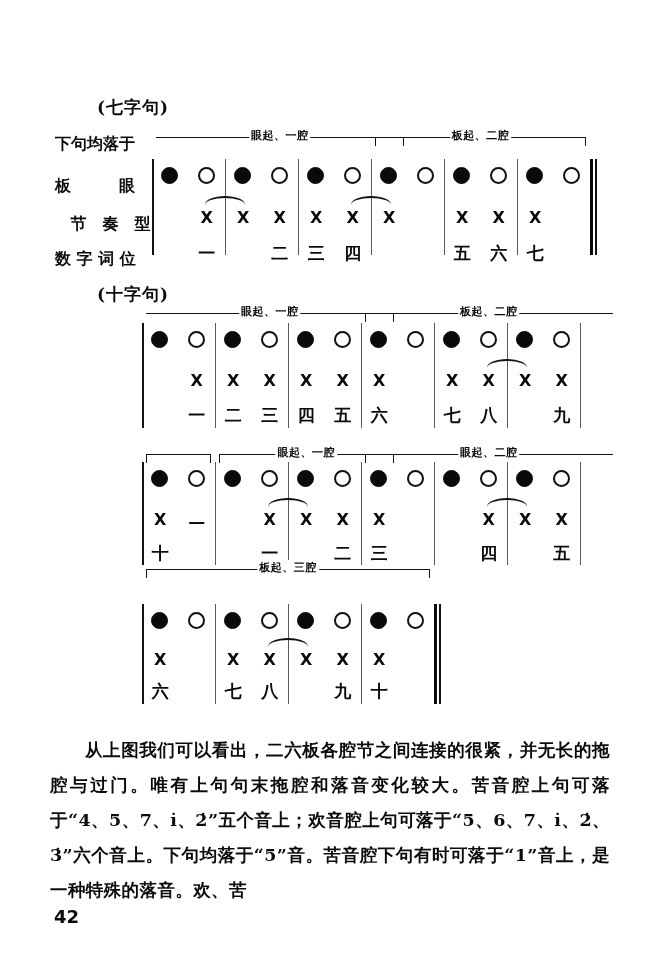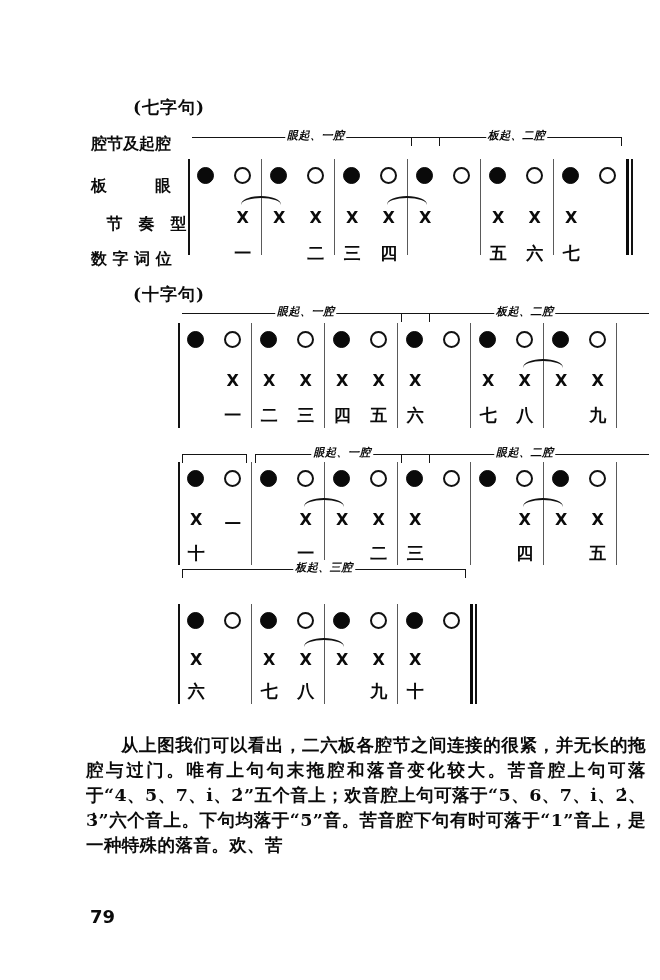--- a/index.html
+++ b/index.html
@@ -5,21 +5,21 @@
   html,body{margin:0;padding:0;}
   body{
     width:660px;height:980px;
     background:#ffffff;
     font-family:"DejaVu Serif","Liberation Serif",serif;
     color:#0b0b0b;
     position:relative;
     overflow:hidden;
     -webkit-font-smoothing:antialiased;
   }
-  .page{position:relative;width:596px;height:980px;margin-left:36px;}
+  .page{position:relative;width:596px;height:980px;}
 
   
   .paren-title{
     position:absolute;
     font-family:"DejaVu Serif","Liberation Serif",serif;
     font-weight:700;
     font-size:17px;
     letter-spacing:1px;
     white-space:nowrap;
   }
@@ -82,21 +82,20 @@
     border-left:0;border-right:0;border-bottom:0;
     border-radius:50%/100% 100% 0 0;
     height:9px;
     box-sizing:border-box;
   }
 
   
   .phrase{
     position:absolute;
     height:20px;
-    font-style:italic;
   }
   .phrase .pline{
     position:absolute;
     top:9px;
     height:1px;
     background:#151515;
   }
   .phrase .ptick{
     position:absolute;
     top:9px;
@@ -114,21 +113,21 @@
     padding:0 2px;
     letter-spacing:0.5px;
   }
 
   
   .body-text{
     position:absolute;
     font-family:"DejaVu Serif","Liberation Serif",serif;
     font-size:17.5px;
     font-weight:700;
-    line-height:25px;
+    line-height:35px;
     letter-spacing:0.4px;
     text-align:justify;
   }
   .body-text p{margin:0;text-indent:2em;}
 
   .pagenum{
     position:absolute;
     font-family:"DejaVu Sans","Liberation Sans",sans-serif;
     font-weight:700;
     font-size:18px;
@@ -143,21 +142,21 @@
   }
 </style>
 </head>
 <body>
 
 <div class="page">
 
   <div class="paren-title" style="left:97px;top:96px;">(七字句)</div>
 
   <div class="row-label" style="left:55px;top:134px;width:108px;">
-    <span>腔节及起腔</span>
+    <span>下句均落于</span>
   </div>
   <div class="row-label" style="left:55px;top:176px;width:108px;">
     <span>板　　　眼</span>
   </div>
   <div class="row-label" style="left:58px;top:214px;width:105px;justify-content:center;">
     <span>节　奏　型</span>
   </div>
   <div class="row-label" style="left:55px;top:249px;width:108px;">
     <span>数 字 词 位</span>
   </div>
@@ -354,15 +353,15 @@
         <div class="num" style="left: 225.25px; top: 683px;">十</div>
         <div class="dot open" style="left: 264.75px; top: 612px;"></div>
         <div class="slur" style="left: 125.75px; width: 40.5px; top: 638px;"></div>
       </div>
     </div>
 
   <div class="body-text" style="left:50px;top:733px;width:560px;">
     <p>从上图我们可以看出，二六板各腔节之间连接的很紧，并无长的拖腔与过门。唯有上句句末拖腔和落音变化较大。苦音腔上句可落于“4、5、7、i̇、2̇”五个音上；欢音腔上句可落于“5、6、7、i̇、2̇、3̇”六个音上。下句均落于“5”音。苦音腔下句有时可落于“1”音上，是一种特殊的落音。欢、苦</p>
   </div>
 
-  <div class="pagenum" style="left:54px;top:906px;">79</div>
+  <div class="pagenum" style="left:54px;top:906px;">42</div>
 
 </div>
 
 </body></html>

